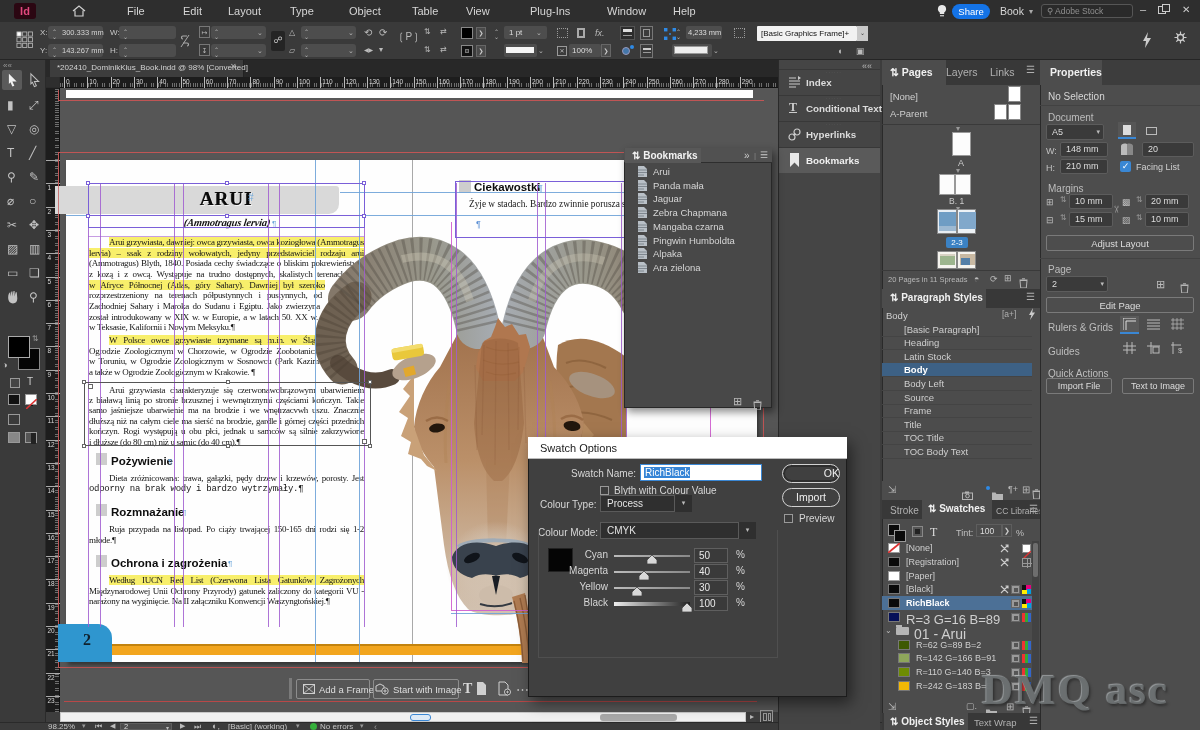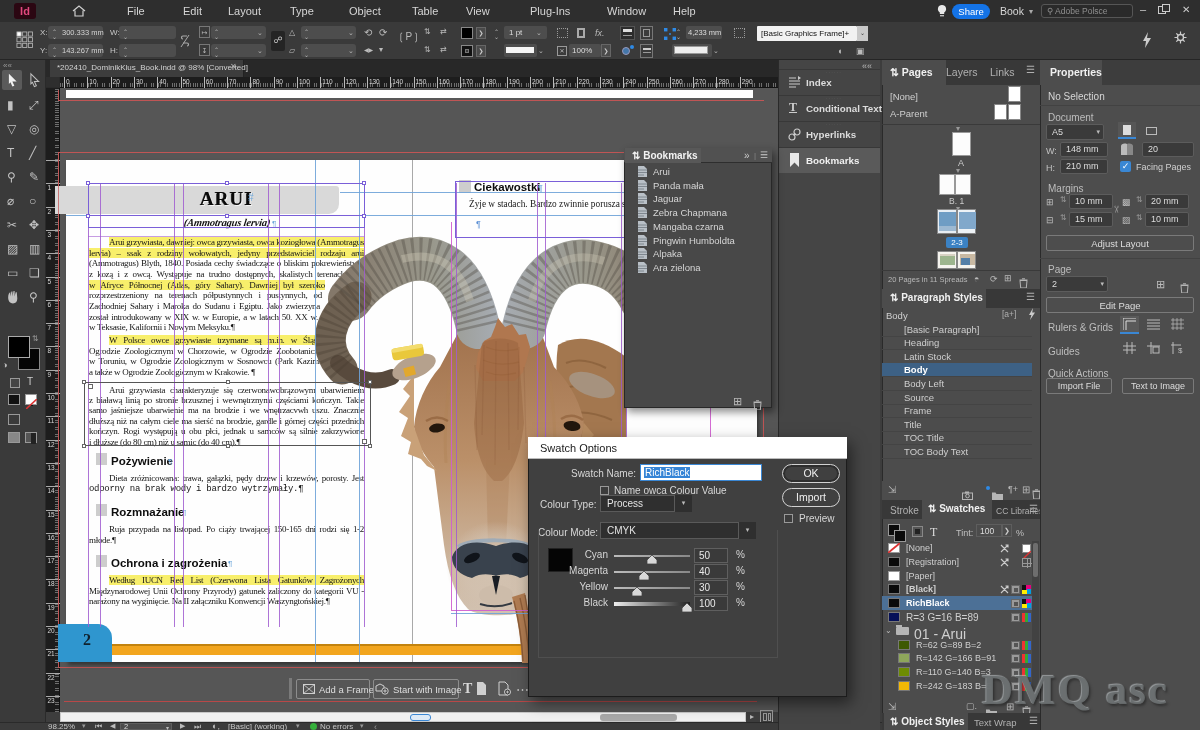--- a/index.html
+++ b/index.html
@@ -21,21 +21,21 @@
 <div class="ab" style="left:530px;top:5px;white-space:nowrap;font-size:11px;color:#d6d6d6">Plug-Ins</div>
 <div class="ab" style="left:607px;top:5px;white-space:nowrap;font-size:11px;color:#d6d6d6">Window</div>
 <div class="ab" style="left:673px;top:5px;white-space:nowrap;font-size:11px;color:#d6d6d6">Help</div>
 <svg class="ab" style="left:936px;top:4px" width="12" height="14" viewBox="0 0 12 14">
     <path d="M6 1 a4 4 0 0 1 2.2 7.4 l0 1.6 h-4.4 l0-1.6 A4 4 0 0 1 6 1 Z" fill="#e8e8e8"></path>
     <rect x="4" y="11" width="4" height="1.4" fill="#bbb"></rect>
   </svg>
 <div class="ab" style="left:952px;top:4px;width:38px;height:15px;background:#1473e6;border-radius:8px;color:#fff;font-size:9.5px;text-align:center;line-height:15px">Share</div>
 <div class="ab" style="left:1000px;top:5px;white-space:nowrap;font-size:10.5px;color:#d6d6d6">Book</div>
 <div class="ab" style="left:1029px;top:5px;white-space:nowrap;font-size:8px;color:#aaa;top:7px">▾</div>
-<div class="ab" style="left:1041px;top:4px;width:92px;height:14px;background:#2a2a2a;border:1px solid #565656;border-radius:3px;color:#8f8f8f;font-size:8.5px;line-height:12px;padding-left:5px">⚲ Adobe Polsce</div>
+<div class="ab" style="left:1041px;top:4px;width:92px;height:14px;background:#2a2a2a;border:1px solid #565656;border-radius:3px;color:#8f8f8f;font-size:8.5px;line-height:12px;padding-left:5px">⚲ Adobe Stock</div>
 <div class="ab" style="left:1140px;top:3px;white-space:nowrap;color:#ccc;font-size:11px">–</div>
 <div class="ab" style="left:1158px;top:6px;width:8px;height:8px;border:1px solid #ccc"></div>
 <div class="ab" style="left:1162px;top:4px;width:8px;height:8px;border:1px solid #ccc;background:#2e2e2e"></div>
 <div class="ab" style="left:1182px;top:4px;white-space:nowrap;color:#ccc;font-size:10px">✕</div>
 <div class="ab" style="left:0px;top:22px;width:1200px;height:38px;background:#3a3a3a;border-bottom:1px solid #252525"></div>
 <svg class="ab" style="left:16px;top:31px" width="18" height="18" viewBox="0 0 19 19">
     <rect x="1" y="1" width="4.4" height="4.4" fill="#fff" stroke="#b5b5b5" stroke-width="0.9"></rect>
     <rect x="7" y="1" width="4.4" height="4.4" fill="none" stroke="#b5b5b5" stroke-width="0.9"></rect>
     <rect x="13" y="1" width="4.4" height="4.4" fill="none" stroke="#b5b5b5" stroke-width="0.9"></rect>
     <rect x="1" y="7" width="4.4" height="4.4" fill="none" stroke="#b5b5b5" stroke-width="0.9"></rect>
@@ -697,37 +697,37 @@
 <svg class="ab" style="left:1000px;top:557.8px" width="9" height="9" viewBox="0 0 9 9">
     <path d="M1,8 L8,1 M1,1 L8,8 M5.5,1 L8,1 L8,3.5" stroke="#ccc" stroke-width="1.1" fill="none"></path>
   </svg>
 <div class="ab" style="left:1022px;top:557.8px;width:9px;height:9px;border:1px solid #999">
     <div style="position:absolute;left:4px;top:0;width:1px;height:9px;background:#999"></div>
     <div style="position:absolute;left:0;top:4px;width:9px;height:1px;background:#999"></div>
   </div>
 <div class="ab" style="left:888px;top:570.6px;width:12px;height:10px;background:#fff;border:1px solid #999"></div>
 <div class="ab" style="left:906px;top:570.6px;white-space:nowrap;font-size:9px;color:#cfcfcf;font-weight:normal">[Paper]</div>
 <div class="ab" style="left:888px;top:584.4px;width:12px;height:10px;background:#0a0a0a;border:1px solid #777"></div>
-<div class="ab" style="left:906px;top:584.4px;white-space:nowrap;font-size:9px;color:#cfcfcf;font-weight:bold">[Black]</div>
+<div class="ab" style="left:906px;top:584.4px;white-space:nowrap;font-size:9px;color:#cfcfcf;font-weight:normal">[Black]</div>
 <svg class="ab" style="left:1000px;top:585.4px" width="9" height="9" viewBox="0 0 9 9">
     <path d="M1,8 L8,1 M1,1 L8,8 M5.5,1 L8,1 L8,3.5" stroke="#ccc" stroke-width="1.1" fill="none"></path>
   </svg>
 <div class="ab" style="left:1011px;top:585.4px;width:9px;height:9px;background:#9a9a9a;border:1px solid #666">
     <div style="margin:1.5px;width:4px;height:4px;background:#555"></div>
   </div>
 <div class="ab" style="left:1022px;top:585.4px;width:9px;height:9px;background:conic-gradient(#e6007e 0 25%,#009fe3 0 50%,#ffed00 0 75%,#111 0)"></div>
 <div class="ab" style="left:882px;top:596.2px;width:150px;height:13.8px;background:#4c7096"></div>
 <div class="ab" style="left:888px;top:598.2px;width:12px;height:10px;background:#0a0a0a;border:1px solid #777"></div>
 <div class="ab" style="left:906px;top:598.2px;white-space:nowrap;font-size:9px;color:#fff;font-weight:bold">RichBlack</div>
 <div class="ab" style="left:1011px;top:599.2px;width:9px;height:9px;background:#9a9a9a;border:1px solid #666">
     <div style="margin:1.5px;width:4px;height:4px;background:#555"></div>
   </div>
 <div class="ab" style="left:1022px;top:599.2px;width:9px;height:9px;background:conic-gradient(#e6007e 0 25%,#009fe3 0 50%,#ffed00 0 75%,#111 0)"></div>
 <div class="ab" style="left:888px;top:612px;width:12px;height:10px;background:#051058;border:1px solid #777"></div>
-<div class="ab" style="left:906px;top:612px;white-space:nowrap;font-size:10px;color:#cfcfcf;font-weight:normal">R=3 G=16 B=89</div>
+<div class="ab" style="left:906px;top:612px;white-space:nowrap;font-size:13px;color:#cfcfcf;font-weight:normal">R=3 G=16 B=89</div>
 <div class="ab" style="left:1011px;top:613px;width:9px;height:9px;background:#9a9a9a;border:1px solid #666">
     <div style="margin:1.5px;width:4px;height:4px;background:#555"></div>
   </div>
 <div class="ab" style="left:1022px;top:613px;width:9px;height:9px;background:linear-gradient(90deg,#e33 0 33%,#3a3 0 66%,#36c 0)"></div>
 <div class="ab" style="left:885px;top:625.8px;white-space:nowrap;font-size:8px;color:#bbb">⌄</div>
 <div class="ab" style="left:896px;top:626.8px;width:13px;height:8px;background:#b5b5b5;border-radius:1px">
     <div style="position:absolute;left:0;top:-2px;width:6px;height:2px;background:#b5b5b5"></div>
   </div>
 <div class="ab" style="left:914px;top:625.8px;white-space:nowrap;font-size:14px;color:#cfcfcf">01 - Arui</div>
 <div class="ab" style="left:898px;top:639.6px;width:12px;height:10px;background:#3e5902;border:1px solid #777"></div>
@@ -789,21 +789,21 @@
 <div class="ab" style="left:1046px;top:146px;white-space:nowrap;font-size:9px;color:#c0c0c0">W:</div>
 <div class="ab" style="left:1060px;top:142px;width:48px;height:15px;background:#3a3a3a;border:1px solid #5c5c5c;border-radius:2px;color:#ddd;font-size:9px;padding:1px 0 0 5px">148 mm</div>
 <svg class="ab" style="left:1120px;top:143px" width="14" height="13" viewBox="0 0 14 13">
     <path d="M7,1 C4,0 1,1 1,3 V12 H7 Z" fill="#bbb"></path>
     <path d="M7,1 C10,0 13,1 13,3 V12 H7 Z" fill="#888"></path>
   </svg>
 <div class="ab" style="left:1142px;top:142px;width:52px;height:15px;background:#3a3a3a;border:1px solid #5c5c5c;border-radius:2px;color:#ddd;font-size:9px;padding:1px 0 0 5px">20</div>
 <div class="ab" style="left:1046px;top:163px;white-space:nowrap;font-size:9px;color:#c0c0c0">H:</div>
 <div class="ab" style="left:1060px;top:159px;width:48px;height:15px;background:#3a3a3a;border:1px solid #5c5c5c;border-radius:2px;color:#ddd;font-size:9px;padding:1px 0 0 5px">210 mm</div>
 <div class="ab" style="left:1120px;top:161px;width:11px;height:11px;background:#3a87d4;border-radius:2px;color:#fff;font-size:9px;text-align:center;line-height:11px">✓</div>
-<div class="ab" style="left:1136px;top:162px;white-space:nowrap;font-size:9px;color:#d0d0d0">Facing Pages</div>
+<div class="ab" style="left:1136px;top:162px;white-space:nowrap;font-size:9px;color:#d0d0d0">Facing List</div>
 <div class="ab" style="left:1048px;top:183px;white-space:nowrap;font-size:10px;color:#bdbdbd">Margins</div>
 <div class="ab" style="left:1046px;top:197px;white-space:nowrap;font-size:9px;color:#bbb">⊞</div>
 <div class="ab" style="left:1060px;top:195px;white-space:nowrap;font-size:8px;color:#999">⇅</div>
 <div class="ab" style="left:1069px;top:194px;width:44px;height:15px;background:#3a3a3a;border:1px solid #5c5c5c;border-radius:2px;color:#ddd;font-size:9px;padding:1px 0 0 5px">10 mm</div>
 <div class="ab" style="left:1122px;top:197px;white-space:nowrap;font-size:9px;color:#bbb">▩</div>
 <div class="ab" style="left:1136px;top:195px;white-space:nowrap;font-size:8px;color:#999">⇅</div>
 <div class="ab" style="left:1145px;top:194px;width:44px;height:15px;background:#3a3a3a;border:1px solid #5c5c5c;border-radius:2px;color:#ddd;font-size:9px;padding:1px 0 0 5px">20 mm</div>
 <div class="ab" style="left:1046px;top:215px;white-space:nowrap;font-size:9px;color:#bbb">⊟</div>
 <div class="ab" style="left:1060px;top:213px;white-space:nowrap;font-size:8px;color:#999">⇅</div>
 <div class="ab" style="left:1069px;top:212px;width:44px;height:15px;background:#3a3a3a;border:1px solid #5c5c5c;border-radius:2px;color:#ddd;font-size:9px;padding:1px 0 0 5px">15 mm</div>
@@ -898,21 +898,21 @@
       <path d="M1,2.5 H8 L7.3,10 H1.7 Z M3,0.8 h3 M0.5,2 h8" fill="none" stroke="#b5b5b5" stroke-width="1"></path>
     </svg></div>
 <div class="ab" style="left:528px;top:437px;width:319px;height:260px;background:#404040;border:1px solid #1c1c1c;box-shadow:4px 6px 14px rgba(0,0,0,.5)"></div>
 <div class="ab" style="left:528px;top:437px;width:319px;height:22px;background:#fff;border-bottom:1px solid #bbb"></div>
 <div class="ab" style="left:540px;top:442px;white-space:nowrap;font-size:11px;color:#1a1a1a">Swatch Options</div>
 <div class="ab" style="left:530px;top:468px;width:106px;height:12px;font-size:10px;color:#d6d6d6;text-align:right">Swatch Name:</div>
 <div class="ab" style="left:640px;top:464px;width:122px;height:17px;background:#fff;border:1.5px solid #3a87d4">
     <div style="position:absolute;left:3px;top:1.5px;background:#3584d6;color:#fff;font-size:10px;padding:0 1px">RichBlack</div>
   </div>
 <div class="ab" style="left:600px;top:486px;width:9px;height:9px;border:1px solid #999;background:#3c3c3c"></div>
-<div class="ab" style="left:614px;top:485px;white-space:nowrap;font-size:10px;color:#d6d6d6">Name owca Colour Value</div>
+<div class="ab" style="left:614px;top:485px;white-space:nowrap;font-size:10px;color:#d6d6d6">Blyth with Colour Value</div>
 <div class="ab" style="left:540px;top:499px;white-space:nowrap;font-size:10px;color:#d6d6d6">Colour Type:</div>
 <div class="ab" style="left:600px;top:495px;width:92px;height:17px;background:#2f2f2f;border:1px solid #5a5a5a;color:#e2e2e2;font-size:10px;padding:2px 0 0 6px">Process</div>
 <div class="ab" style="left:674px;top:495px;width:18px;height:17px;background:#2f2f2f;border-left:1px solid #5a5a5a;color:#bbb;font-size:7px;text-align:center;line-height:16px">▾</div>
 <div class="ab" style="left:538px;top:527px;white-space:nowrap;font-size:10px;color:#d6d6d6">Colour Mode:</div>
 <div class="ab" style="left:600px;top:522px;width:156px;height:17px;background:#2f2f2f;border:1px solid #5a5a5a;color:#e2e2e2;font-size:10px;padding:2px 0 0 6px">CMYK</div>
 <div class="ab" style="left:738px;top:522px;width:18px;height:17px;background:#2f2f2f;border-left:1px solid #5a5a5a;color:#bbb;font-size:7px;text-align:center;line-height:16px">▾</div>
 <div class="ab" style="left:538px;top:530px;width:240px;height:128px;border:1px solid #4f4f4f;border-top:none"></div>
 <div class="ab" style="left:548px;top:548px;width:25px;height:24px;background:#050505;border:1px solid #222"></div>
 <div class="ab" style="left:536px;top:549px;width:72px;height:12px;font-size:10px;color:#d6d6d6;text-align:right">Cyan</div>
 <div class="ab" style="left:536px;top:565px;width:72px;height:12px;font-size:10px;color:#d6d6d6;text-align:right">Magenta</div>
@@ -935,16 +935,16 @@
     <path d="M5,0 L10,5 V9 H0 V5 Z" fill="#d8d8d8" stroke="#333" stroke-width=".7"></path>
   </svg>
 <div class="ab" style="left:694px;top:580px;width:34px;height:15px;background:#3a3a3a;border:1px solid #5f5f5f;color:#e8e8e8;font-size:10px;padding:1px 0 0 4px">30</div>
 <div class="ab" style="left:736px;top:581px;white-space:nowrap;font-size:10px;color:#d6d6d6">%</div>
 <div class="ab" style="left:614px;top:602px;width:76px;height:4px;background:linear-gradient(90deg,#eee,#222)"></div>
 <svg class="ab" style="left:682px;top:603px" width="10" height="9" viewBox="0 0 10 9">
     <path d="M5,0 L10,5 V9 H0 V5 Z" fill="#d8d8d8" stroke="#333" stroke-width=".7"></path>
   </svg>
 <div class="ab" style="left:694px;top:596px;width:34px;height:15px;background:#3a3a3a;border:1px solid #5f5f5f;color:#e8e8e8;font-size:10px;padding:1px 0 0 4px">100</div>
 <div class="ab" style="left:736px;top:597px;white-space:nowrap;font-size:10px;color:#d6d6d6">%</div>
-<div class="ab" style="left:782px;top:464px;width:58px;height:19px;border:1.5px solid #d2d2d2;border-radius:10px;color:#f0f0f0;font-size:10.5px;text-align:center;line-height:17px;box-shadow:0 0 0 2px #2e2e2e inset">OK</div>
+<div class="ab" style="left:782px;top:464px;width:58px;height:19px;border:1.5px solid #d2d2d2;border-radius:10px;color:#f0f0f0;font-size:10.5px;text-align:right;line-height:17px;box-shadow:0 0 0 2px #2e2e2e inset">OK</div>
 <div class="ab" style="left:782px;top:488px;width:58px;height:19px;border:1.5px solid #d2d2d2;border-radius:10px;color:#f0f0f0;font-size:10.5px;text-align:center;line-height:17px">Import</div>
 <div class="ab" style="left:784px;top:514px;width:9px;height:9px;border:1px solid #999;background:#3c3c3c"></div>
 <div class="ab" style="left:799px;top:513px;white-space:nowrap;font-size:10px;color:#d6d6d6">Preview</div>
 <div class="ab" style="left:982px;top:665px;white-space:nowrap;font-family:Liberation Serif,serif;font-weight:bold;font-size:43px;letter-spacing:2px;color:rgba(104,108,110,.92);text-shadow:-1px -1.5px 1px rgba(200,206,210,.6),1.5px 2px 2.5px rgba(25,25,25,.55)">DMQ asc</div>
 </body></html>

